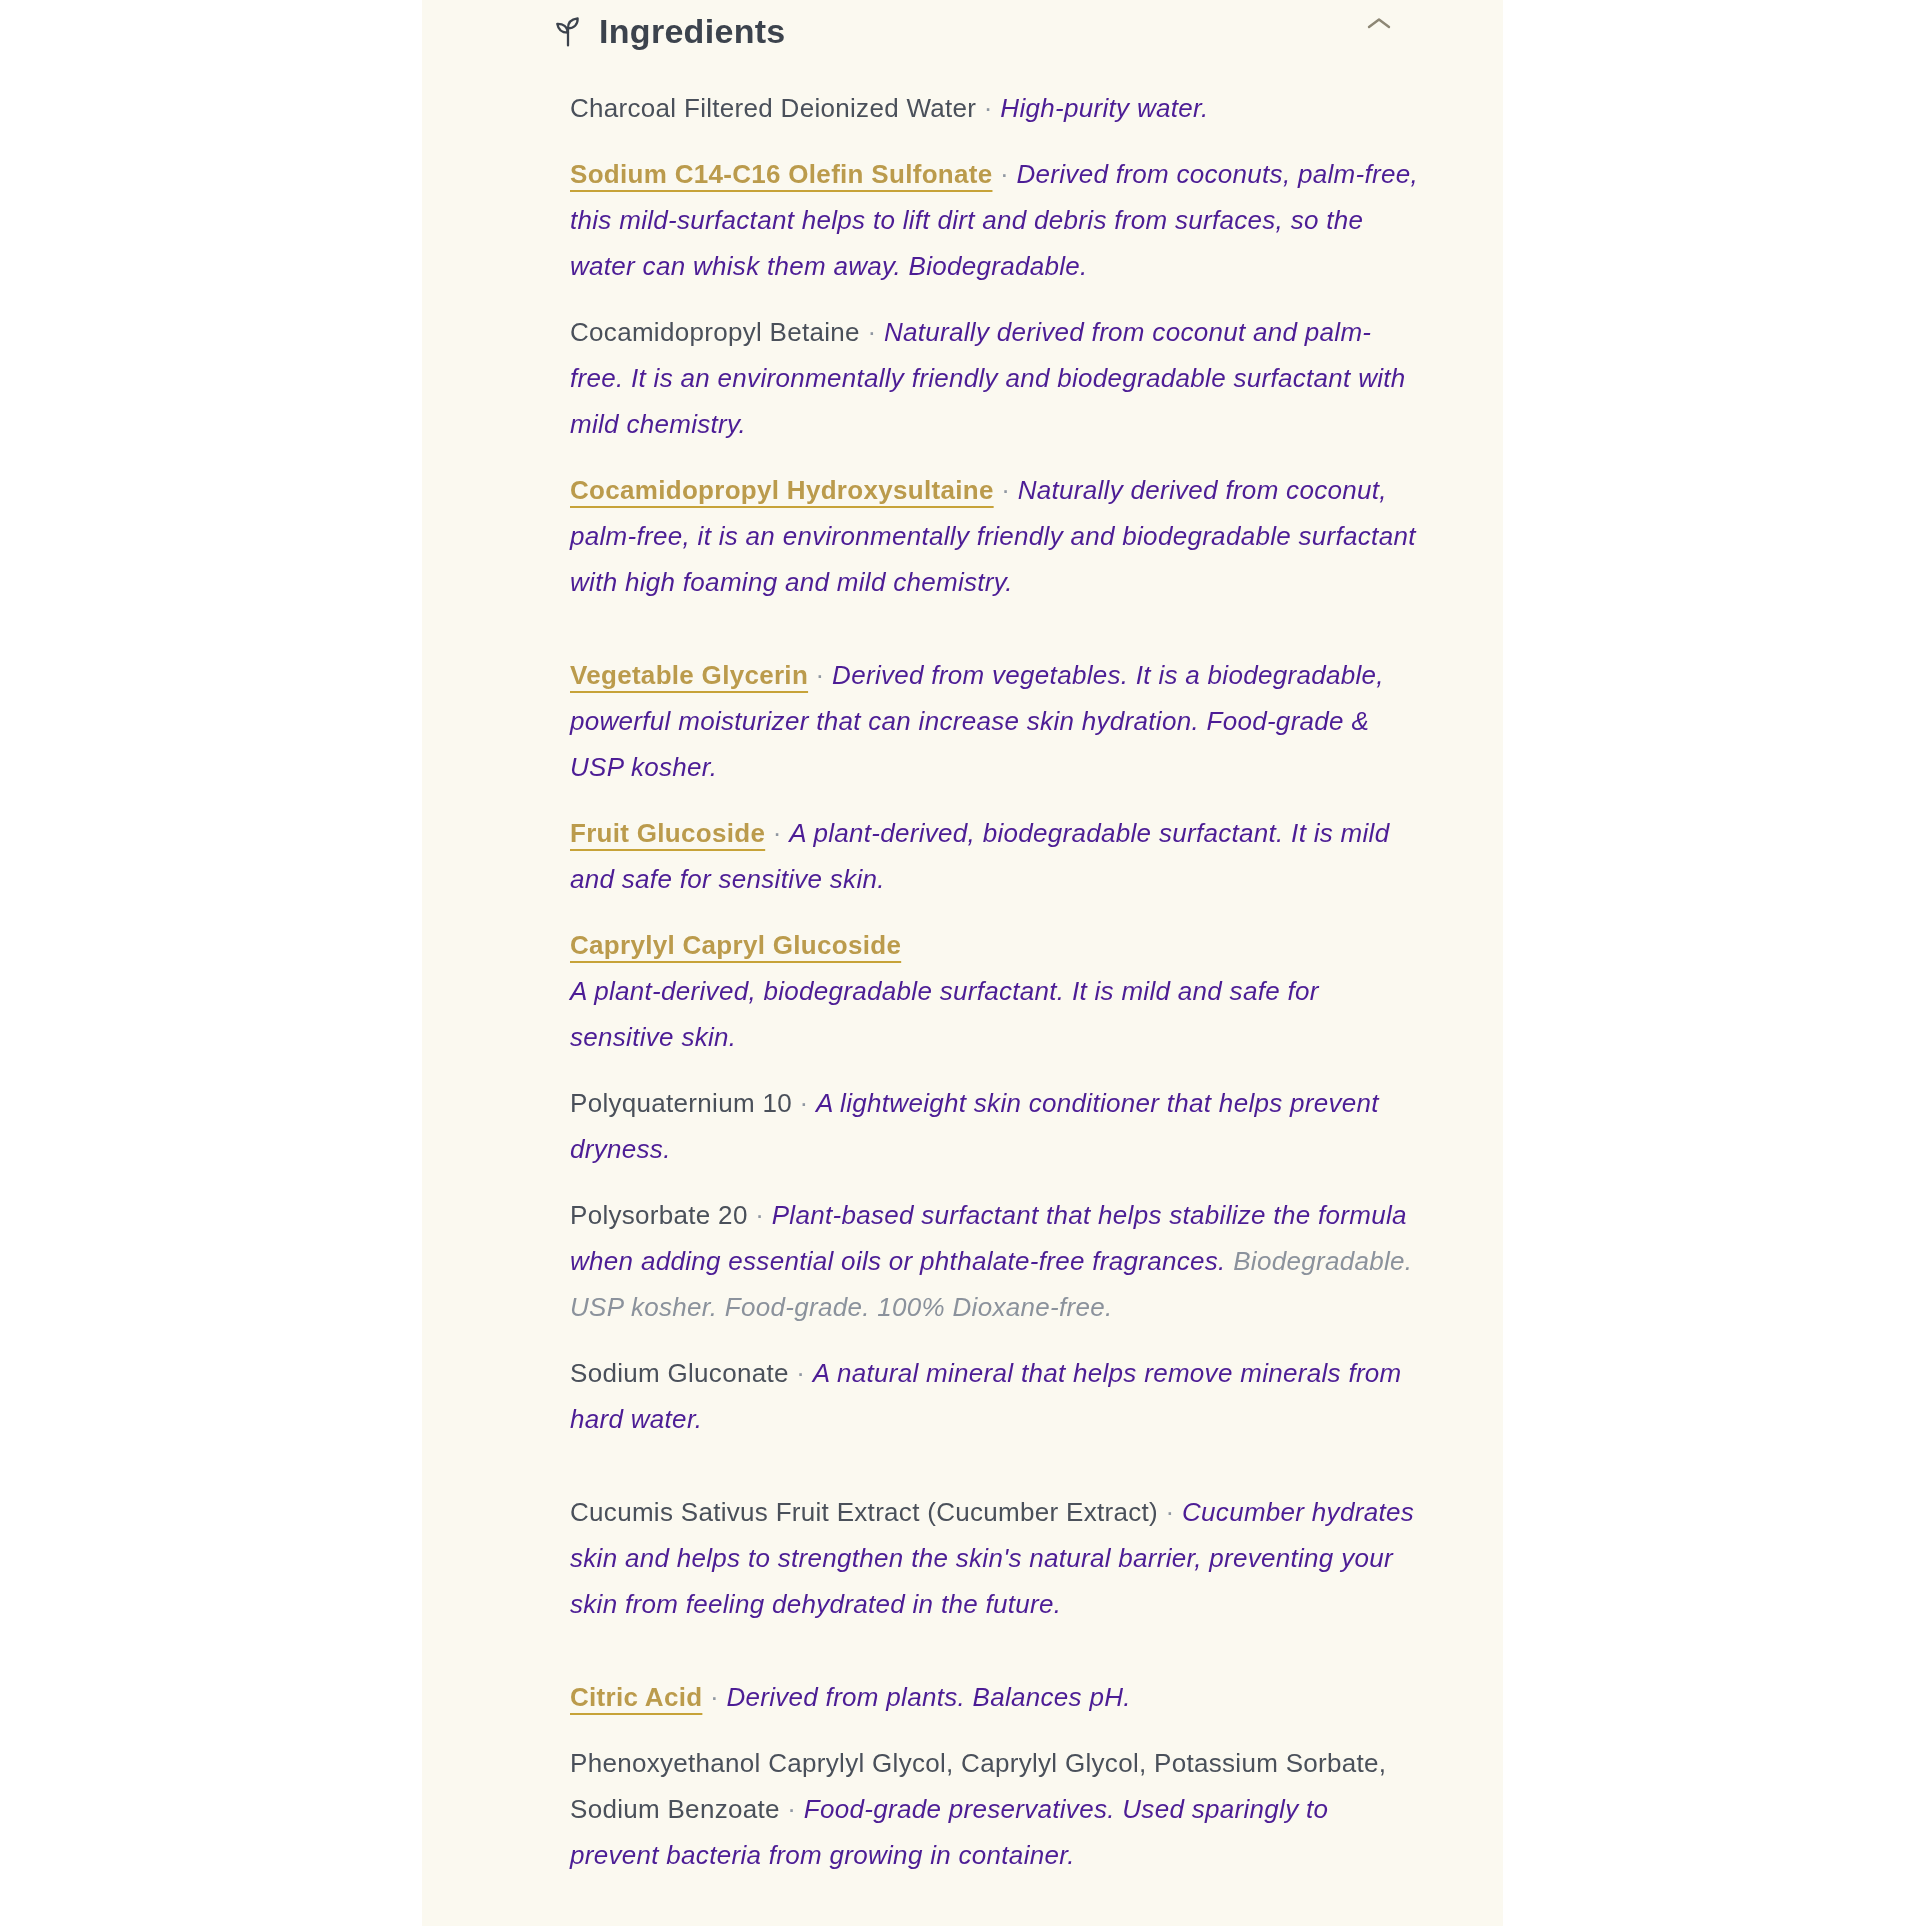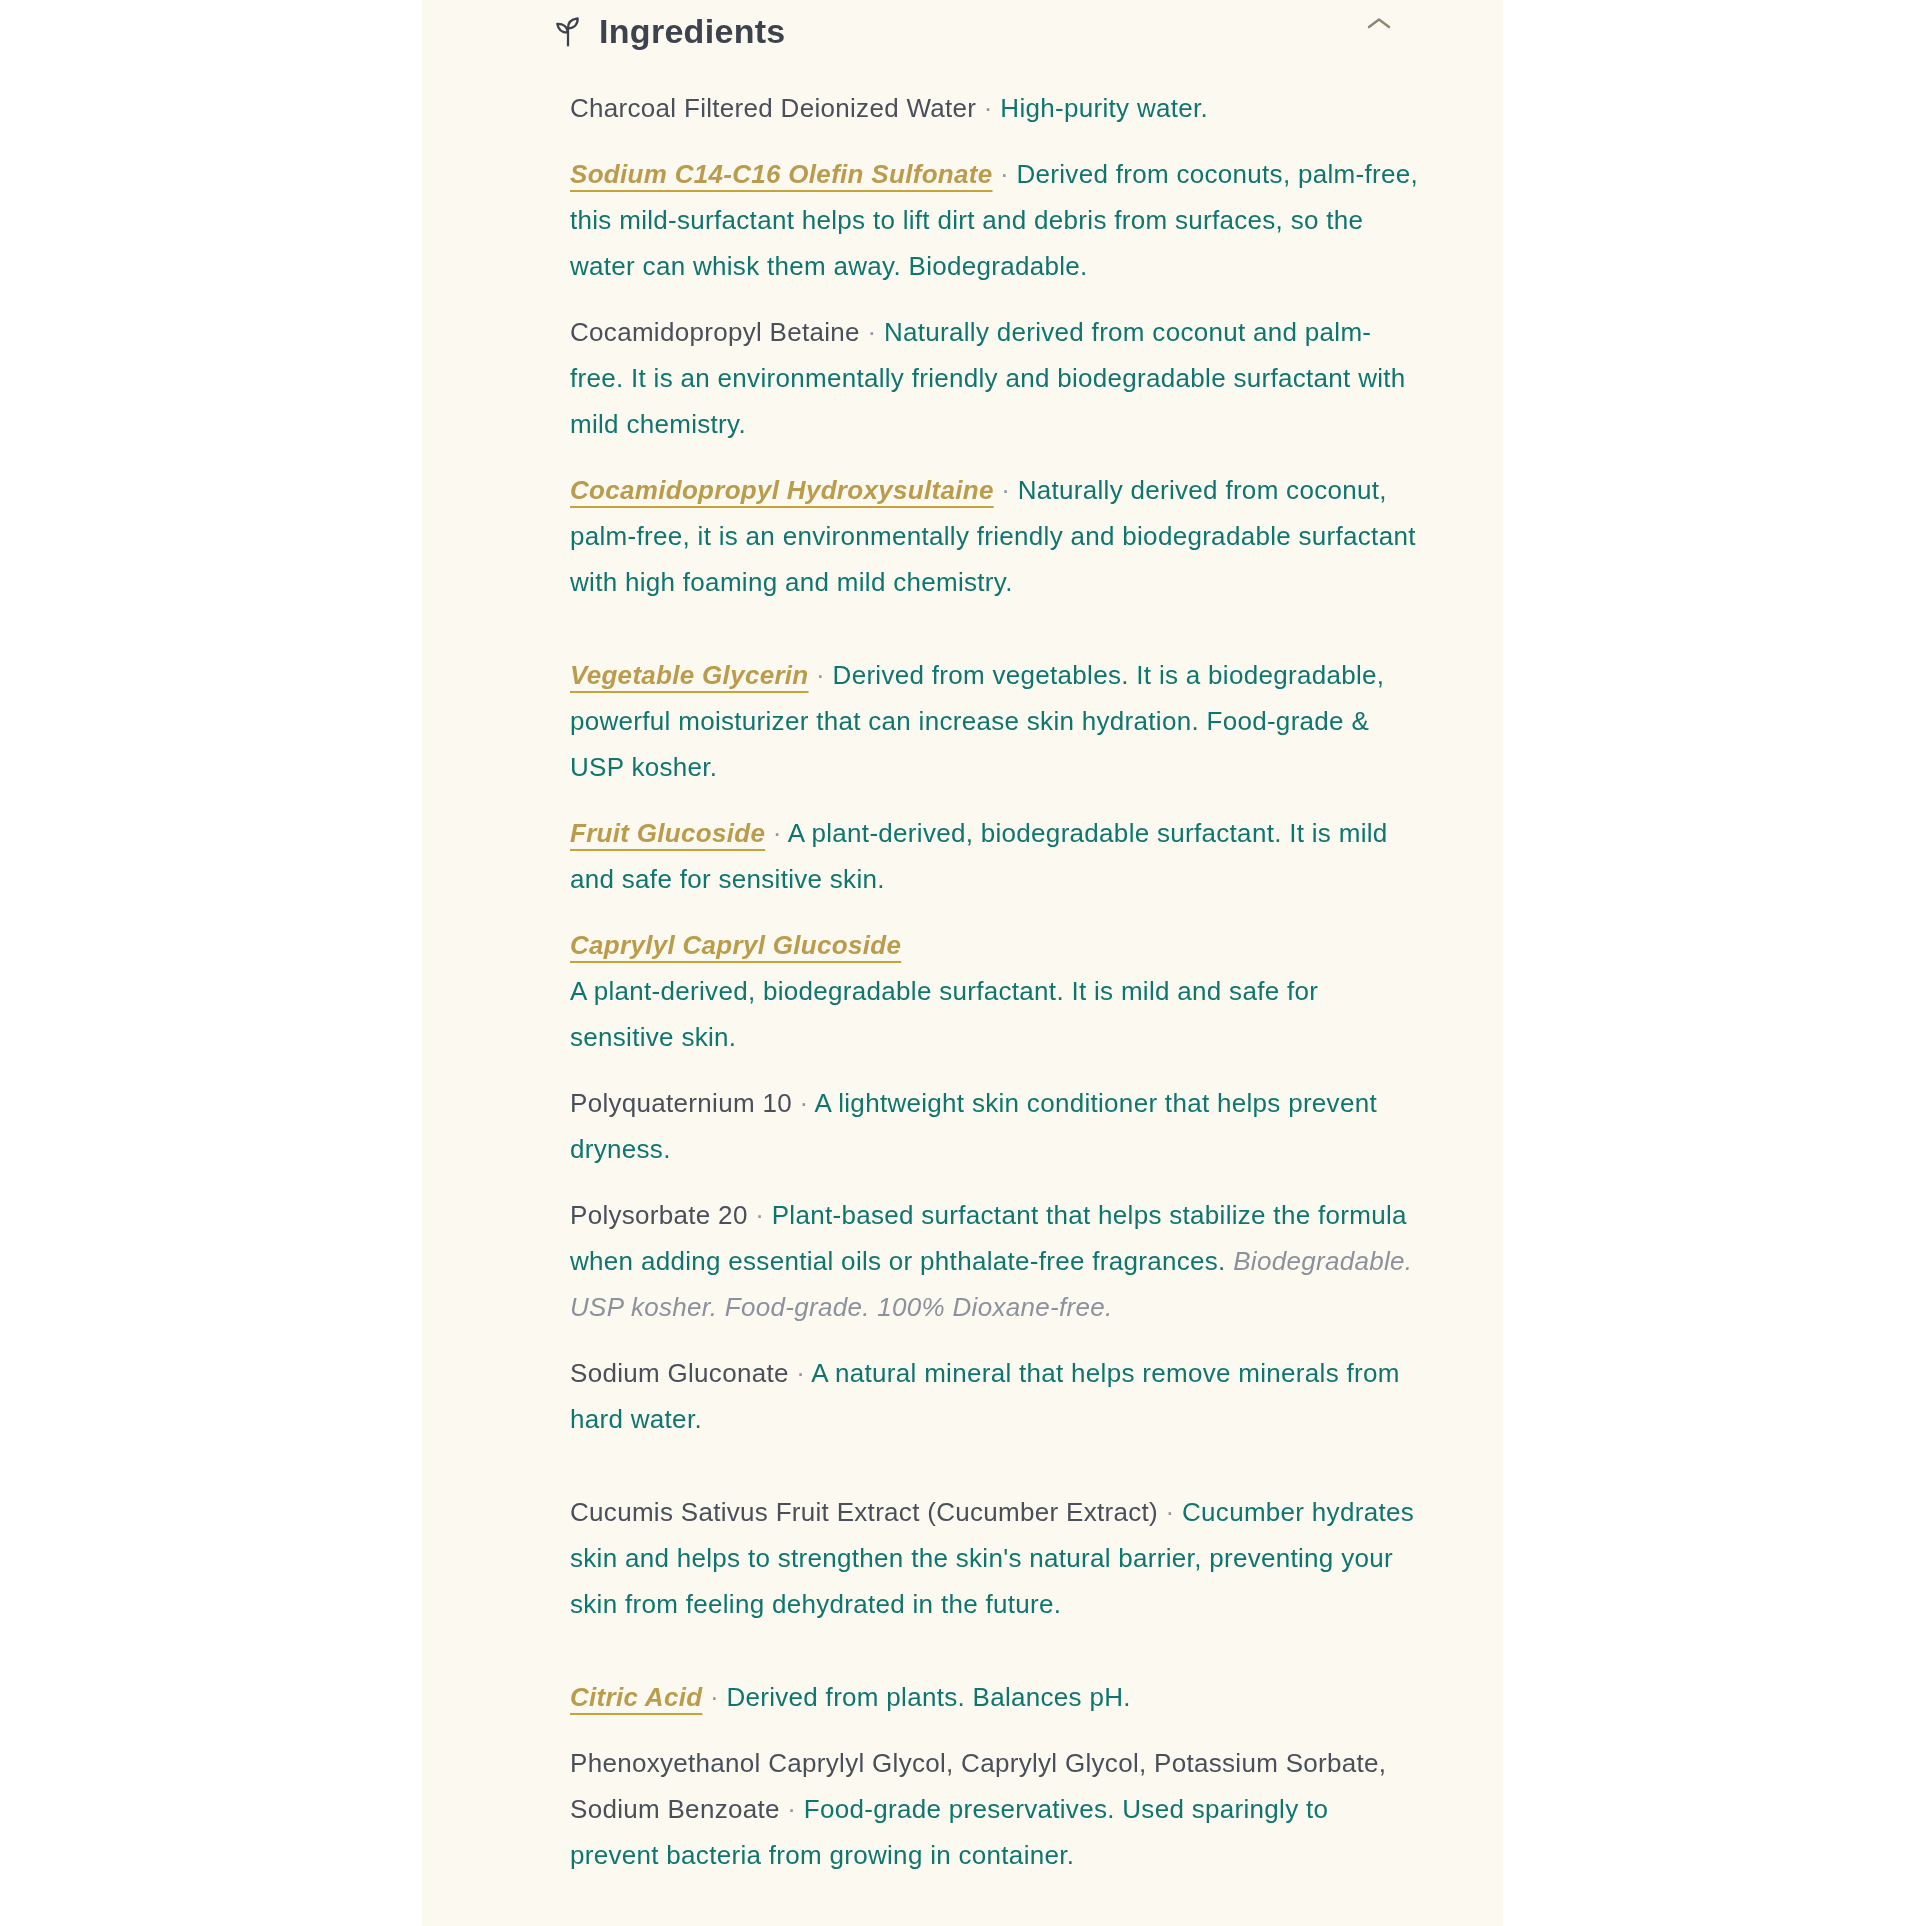--- a/index.html
+++ b/index.html
@@ -77,27 +77,27 @@
     font-weight: normal;
   }
   .ing-link {
     color: #bb9b4c;
     font-weight: bold;
     text-decoration: underline;
     text-decoration-color: #c7a339;
     text-decoration-thickness: 2px;
     text-underline-offset: 7px;
     cursor: pointer;
-    font-style: italic;
   }
   .ing-sep {
     color: #9098a2;
   }
   .ing-desc {
-    color: #0f766e;
+    color: #4c1d95;
+    font-style: italic;
   }
   .ing-desc-italic {
     color: #8b929c;
     font-style: italic;
   }
 </style>
 </head>
 <body>
 
 <div class="page">

